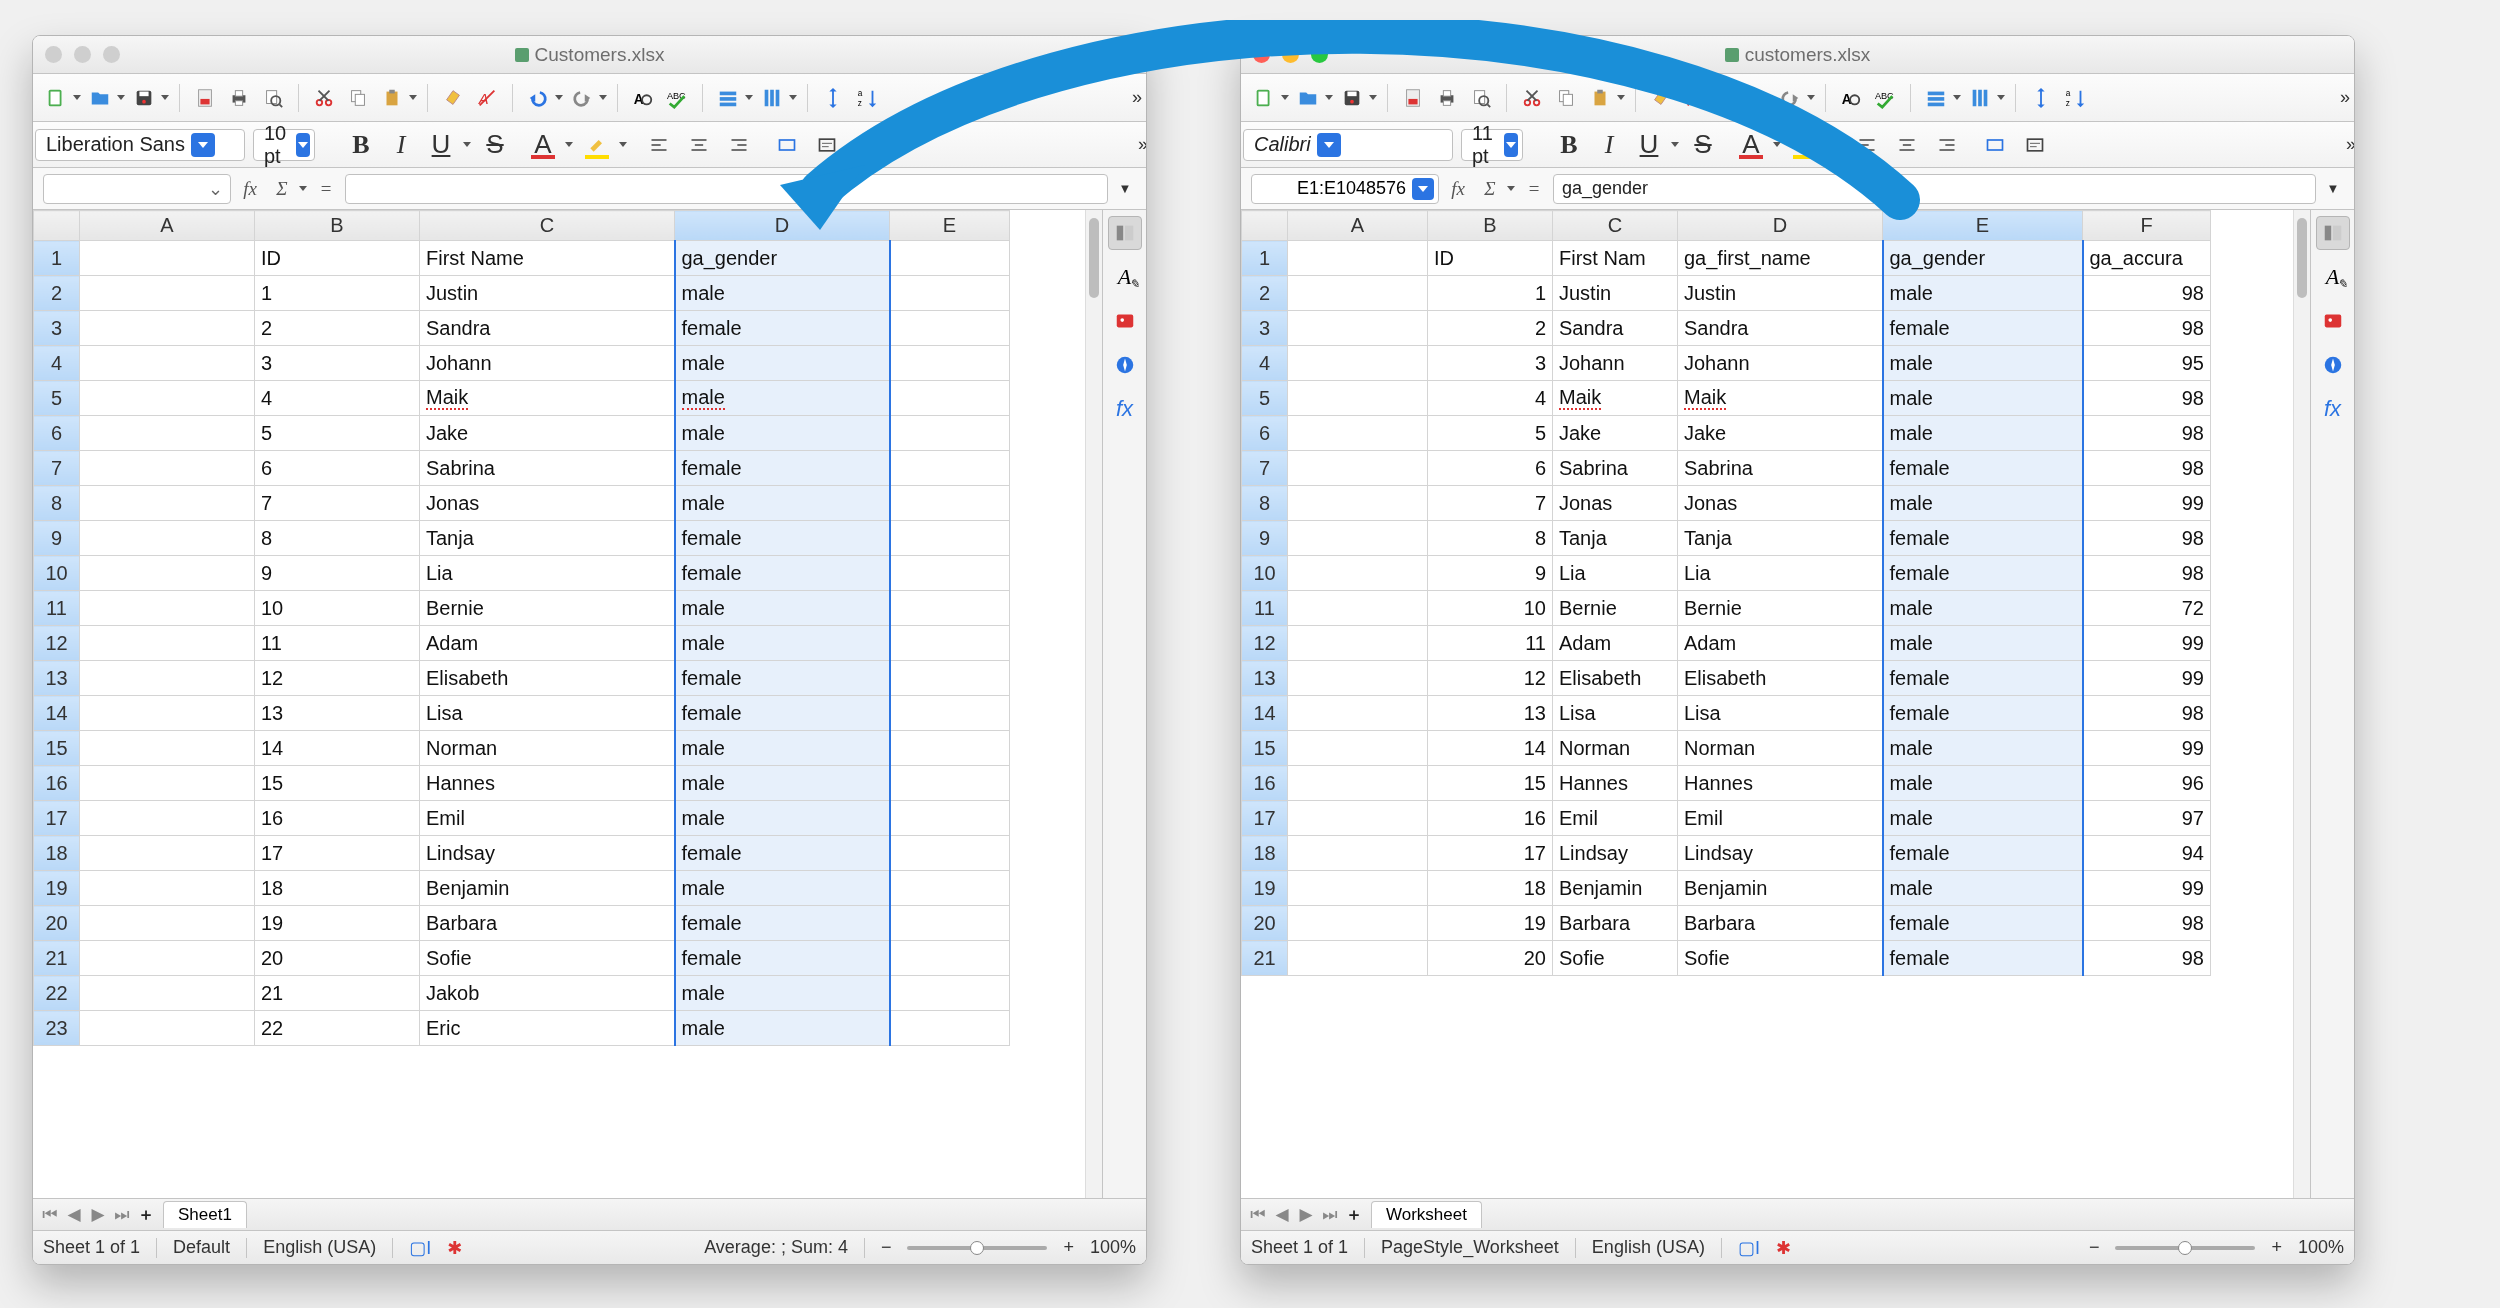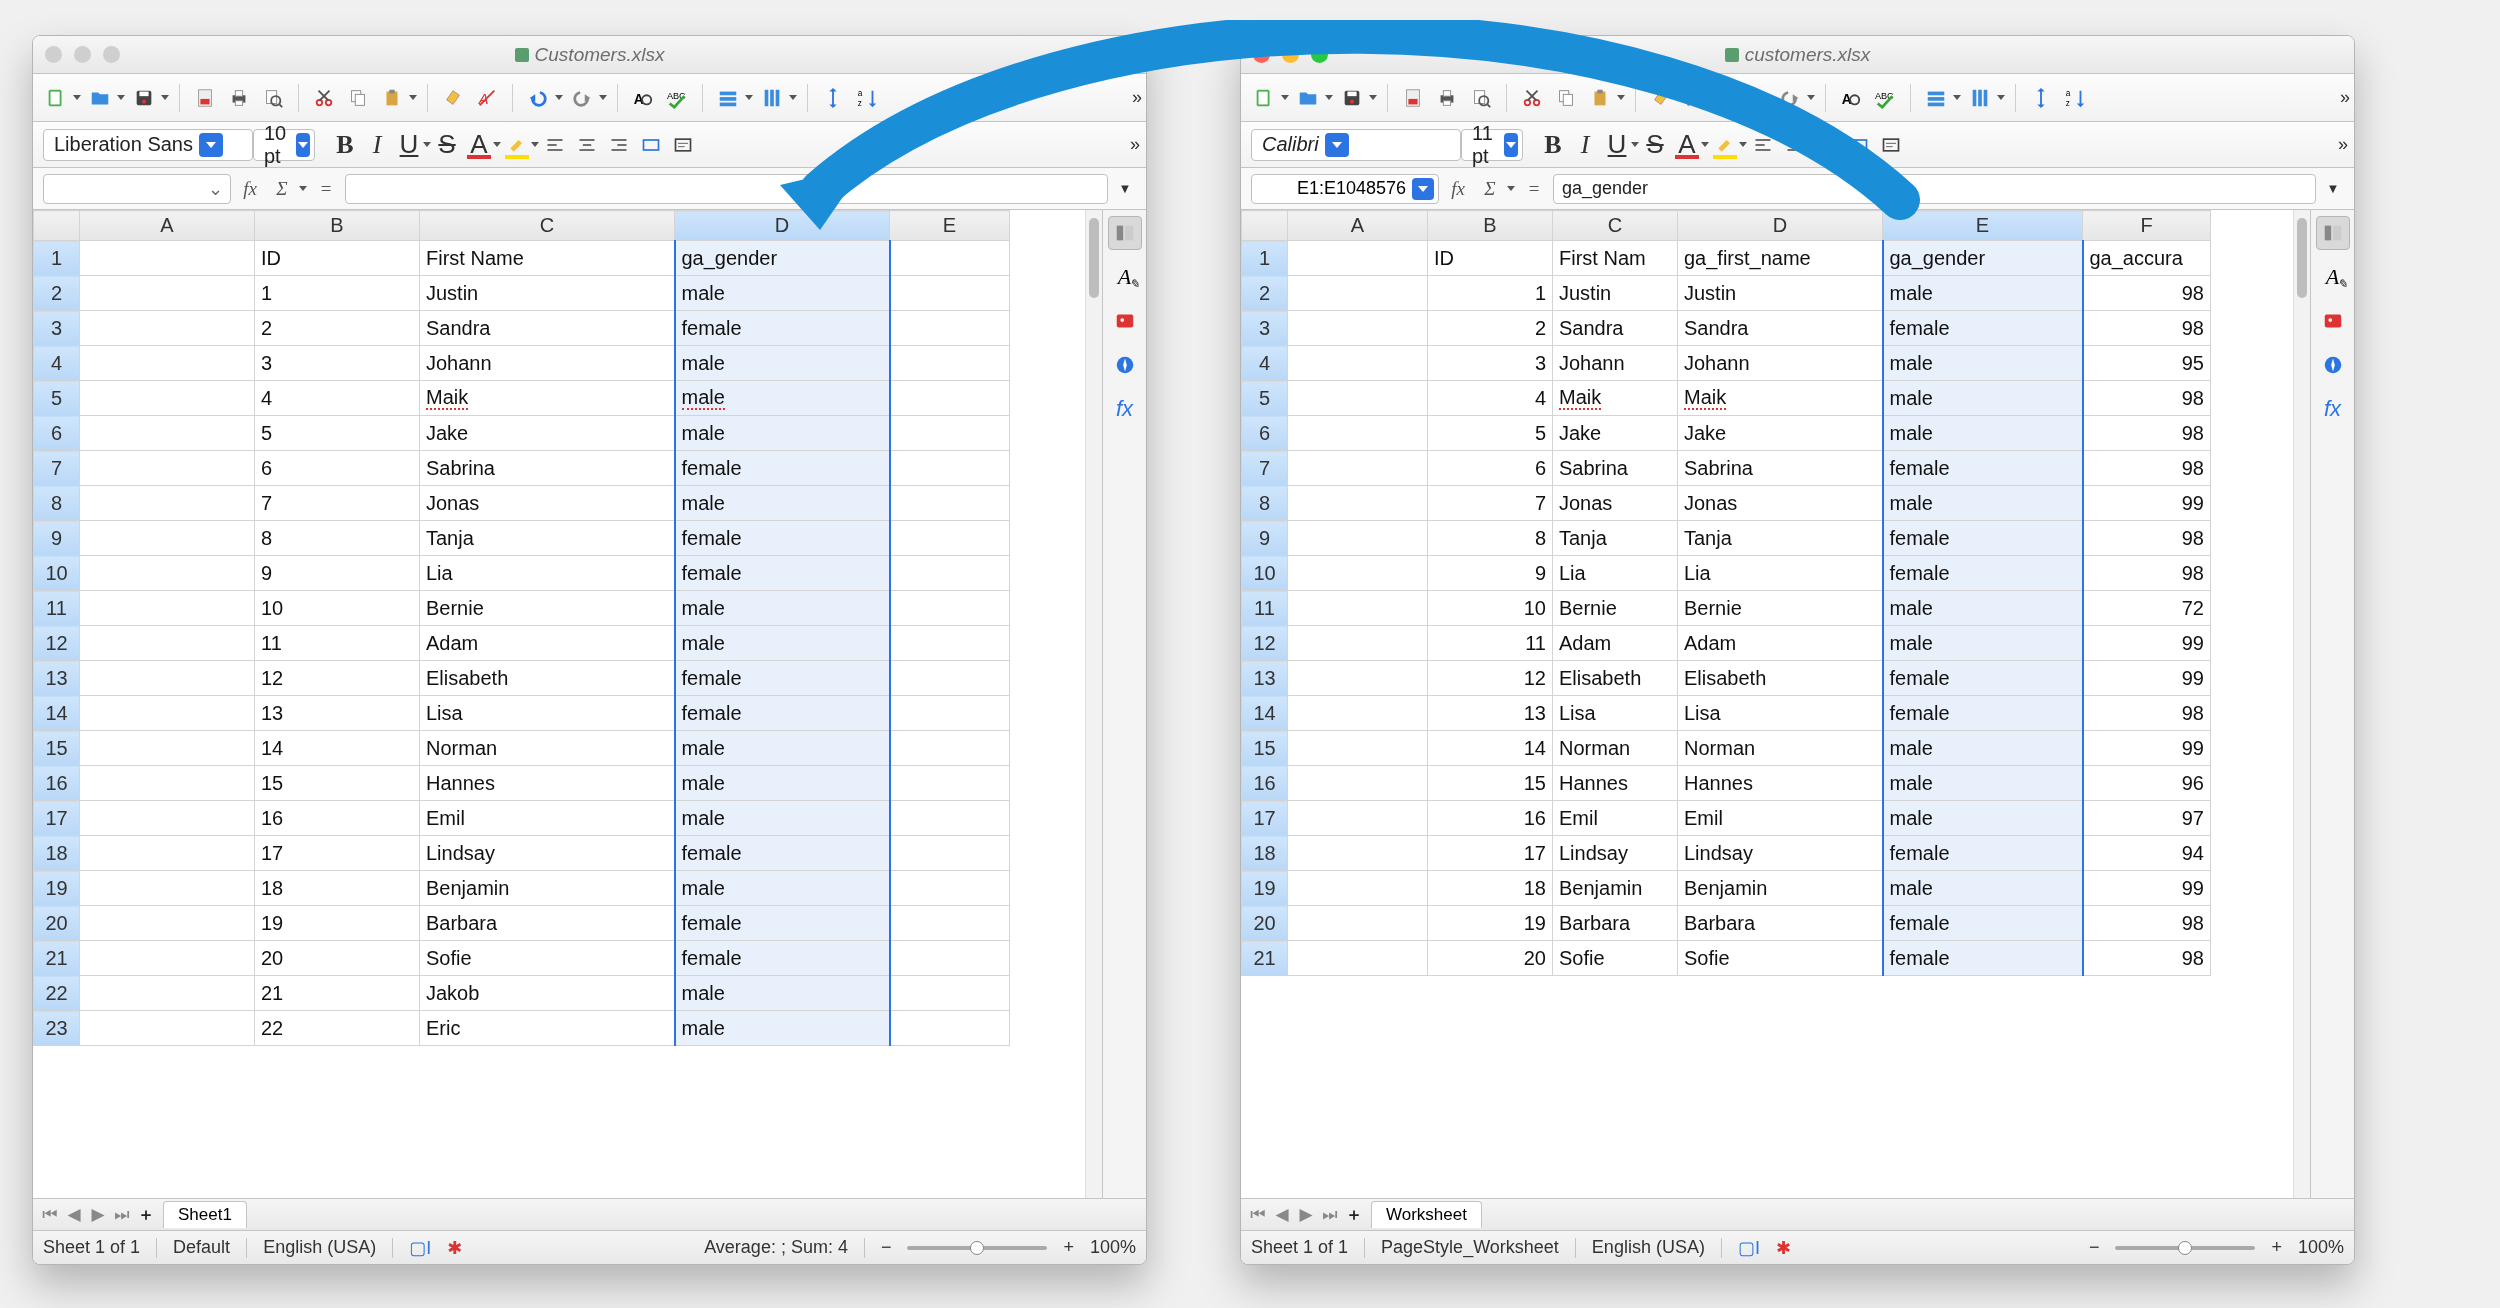--- a/index.html
+++ b/index.html
@@ -25,21 +25,20 @@
 .window.right { left: 1240px; top: 35px; width: 1115px; height: 1230px; }
 
 .titlebar {
   height: 38px;
   background: linear-gradient(#f6f6f6, #e8e8e8);
   border-bottom: 1px solid #c4c4c4;
   display: flex;
   align-items: center;
   padding: 0 12px;
   position: relative;
-  font-style: italic;
 }
 .traffic-lights { display: flex; gap: 12px; }
 .traffic-light {
   width: 17px; height: 17px; border-radius: 50%;
 }
 .tl-close-grey { background: #cfcfcf; }
 .tl-min-grey { background: #cfcfcf; }
 .tl-max-grey { background: #cfcfcf; }
 .tl-close { background: #ff5f57; }
 .tl-min { background: #febc2e; }
@@ -85,22 +84,22 @@
   letter-spacing: -4px;
   font-size: 18px;
 }
 
 .format-bar {
   height: 46px;
   background: linear-gradient(#fcfcfc, #f2f2f2);
   border-bottom: 1px solid #c4c4c4;
   display: flex;
   align-items: center;
-  padding: 0 10px;
-  gap: 0;
+  padding: 0 2px;
+  gap: 8px;
 }
 .font-select {
   display: flex; align-items: center;
   border: 1px solid #c0c0c0;
   border-radius: 4px;
   background: #fff;
   height: 32px;
   padding: 0 4px 0 10px;
   font-size: 20px;
   color: #222;

